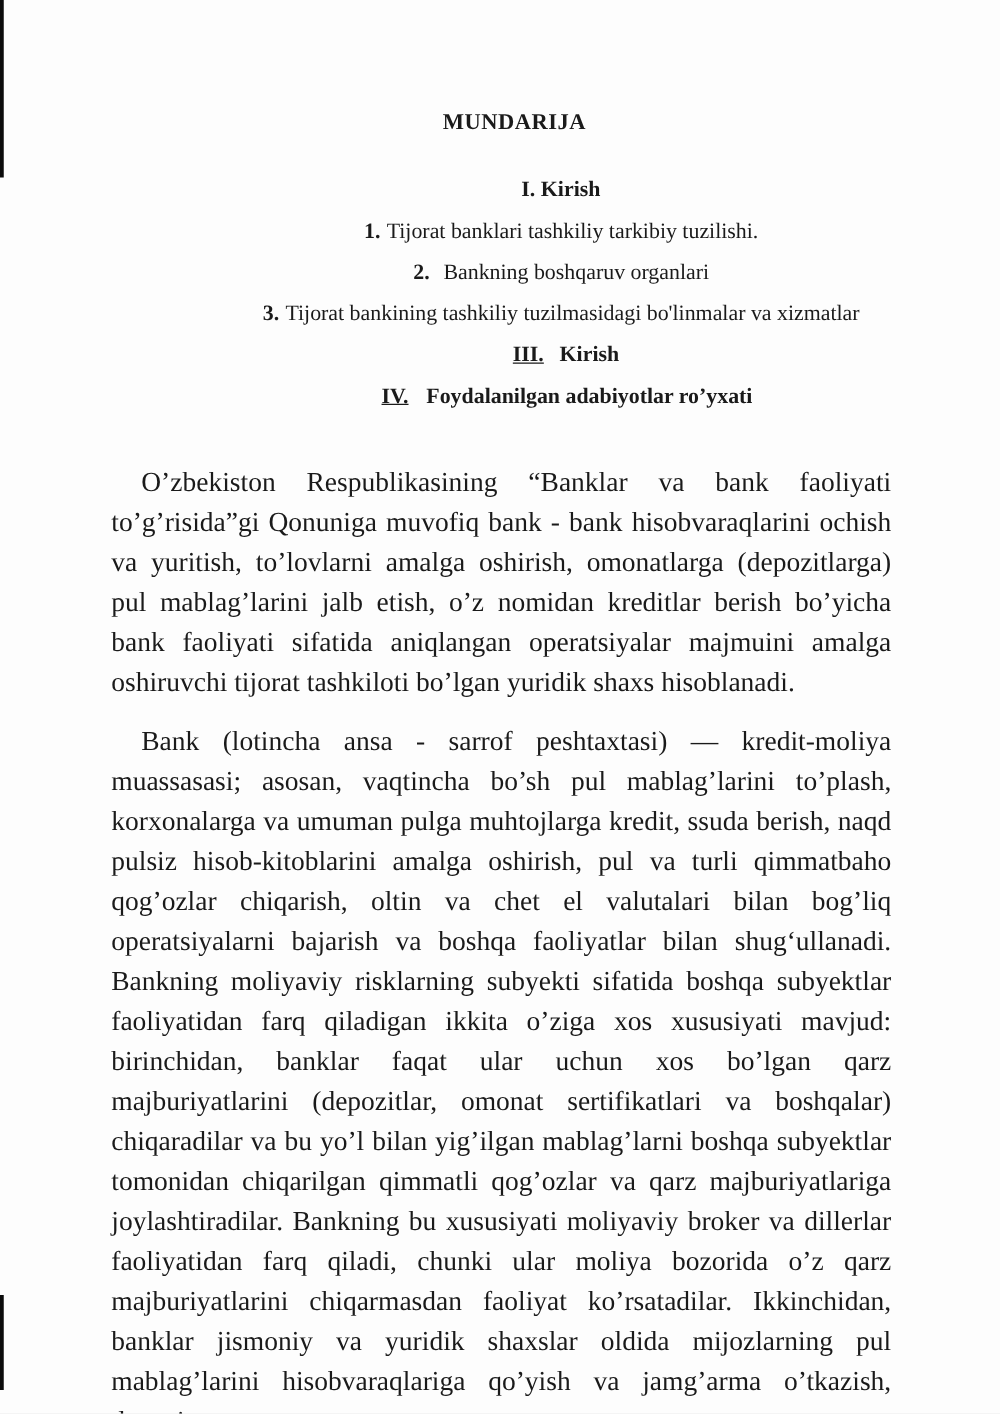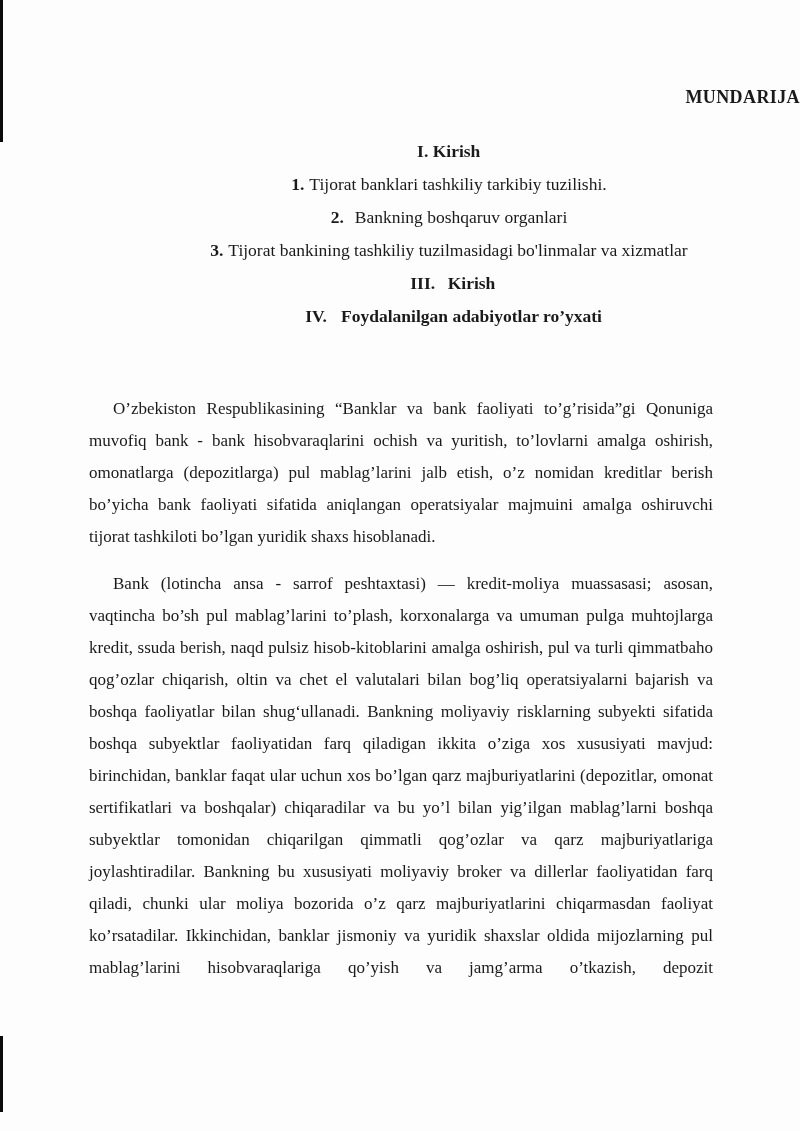--- a/index.html
+++ b/index.html
@@ -22,50 +22,50 @@
     position: absolute;
     left: 0;
     width: 3px;
     background: #0b0b0b;
   }
   .scan-mark-top { top: 0; height: 142px; }
   .scan-mark-bottom { top: 1036px; height: 76px; }
 
   .title {
     margin: 87px 0 0 0;
-    text-align: right;
+    text-align: center;
     font-size: 18px;
     line-height: 21px;
     font-weight: bold;
     letter-spacing: 0.4px;
     padding-left: 23px;
   }
 
   .toc {
     margin-top: 27px;
   }
   .toc-row {
     font-size: 17.5px;
     line-height: 33px;
     padding-left: 93px;
     white-space: nowrap;
     text-align: center;
   }
   .toc-row.roman { font-weight: bold; }
   .rn-i  { display: inline-block; width: 20px; }
   .rn-ii { display: inline; }
-  .rn-wide { display: inline-block; width: 50px; }
+  .rn-wide { display: inline-block; width: 50px; text-decoration: underline; }
   .toc-row.item { font-weight: normal; }
   .inum { font-weight: bold; display: inline-block; width: 23px; }
   .toc-row[data-name="toc-item-2"] .itext { padding-left: 6px; }
 
   .body-para {
     width: 624px;
-    margin: 60px 0 0 89px;
-    font-size: 17px;
+    margin: 37px 0 0 89px;
+    font-size: 22px;
     line-height: 32px;
     text-align: justify;
     text-indent: 24px;
   }
   .para-2 {
     margin-top: 15px;
     text-align-last: justify;
   }
 </style>
 </head>

